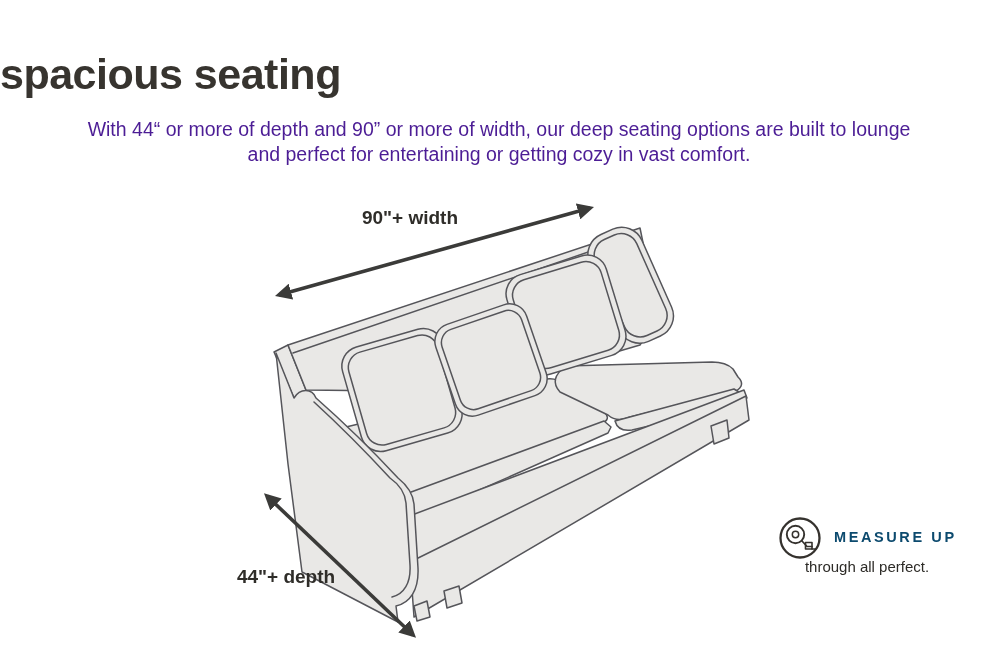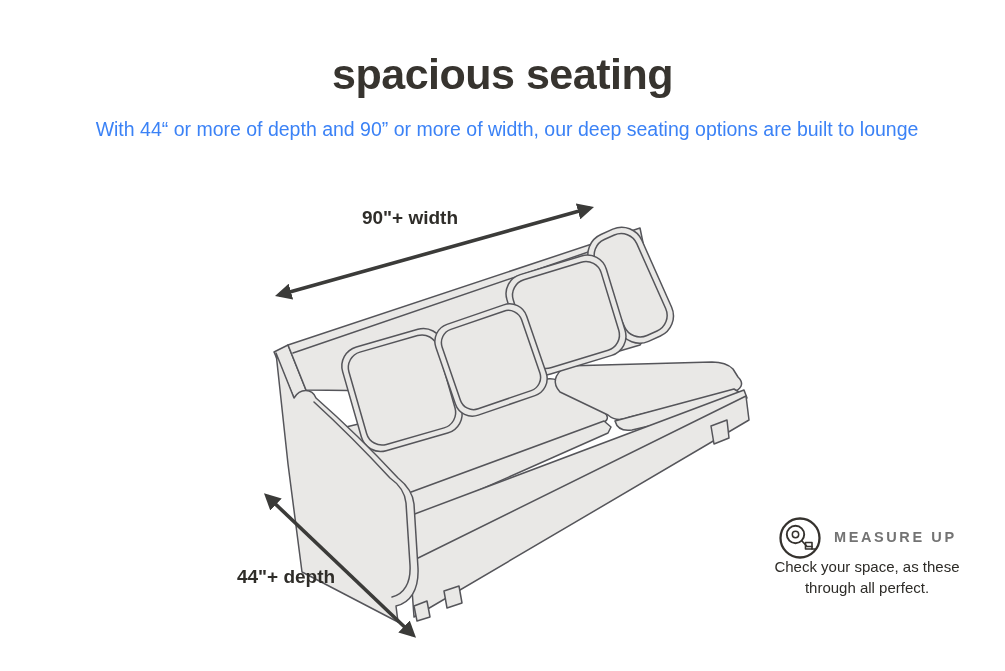--- a/index.html
+++ b/index.html
@@ -5,58 +5,59 @@
   html,body{margin:0;padding:0;background:#ffffff;}
   body{
     width:1005px;height:671px;position:relative;overflow:hidden;
     font-family:"Liberation Sans","DejaVu Sans",sans-serif;
     color:#34312c;
   }
   .canvas{position:absolute;inset:0;background:#ffffff;}
 
   .page-title{
     position:absolute;left:0;top:50px;width:1005px;
-    text-align:center;font-size:43px;font-weight:bold;
+    text-align:left;font-size:43px;font-weight:bold;
     color:#37342f;letter-spacing:-0.5px;
   }
   .intro{
-    position:absolute;left:8px;top:117px;width:998px;
-    text-align:center;font-size:19.5px;line-height:25px;color:#3b82f6;
+    position:absolute;left:0;top:117px;width:998px;
+    text-align:center;font-size:19.5px;line-height:25px;color:#4c1d95;
   }
 
   .sofa-svg{position:absolute;left:0;top:0;}
 
   .dim-label{
     position:absolute;font-size:19px;font-weight:bold;color:#2f2d29;
     text-align:center;white-space:nowrap;
   }
   .dim-label.width{left:330px;top:207px;width:160px;}
   .dim-label.depth{left:216px;top:566px;width:140px;}
 
   .measure-up{position:absolute;left:748px;top:514px;width:238px;}
   .mu-head{position:relative;height:46px;}
   .mu-icon{position:absolute;left:30px;top:1px;}
   .mu-title{
     position:absolute;left:86px;top:15px;
-    font-size:14.5px;font-weight:bold;letter-spacing:2.6px;color:#737373;
+    font-size:14.5px;font-weight:bold;letter-spacing:2.6px;color:#0c4a6e;
     white-space:nowrap;
   }
   .mu-note{
     margin-top:-3px;text-align:center;font-size:15px;line-height:20.5px;color:#2d2b27;
   }
 </style>
 </head>
 <body>
 
 <div class="canvas">
 
   <div class="page-title">spacious seating</div>
 
   <div class="intro">
     <div>With 44“ or more of depth and 90” or more of width, our deep seating options are built to lounge</div>
+    <div>and perfect for entertaining or getting cozy in vast comfort.</div>
   </div>
 
   <svg class="sofa-svg" width="1005" height="671" viewBox="0 0 1005 671">
     <defs>
       <marker id="ah" viewBox="0 0 10 10" refX="7.5" refY="5" markerWidth="4.6" markerHeight="4.6" orient="auto-start-reverse">
         <path d="M0,0 L10,5 L0,10 Z" fill="#3b3b39"></path>
       </marker>
     </defs>
 
     <g stroke="#55555a" stroke-width="1.5" fill="#e9e8e6" stroke-linejoin="round" stroke-linecap="round">
@@ -124,18 +125,17 @@
           <circle cx="17.5" cy="19.5" r="8.7" stroke-width="1.9"></circle>
           <circle cx="17.5" cy="19.5" r="3.2" stroke-width="1.5"></circle>
           <path d="M 24,26 L 29,31.5 L 34,31.5" stroke-width="1.7"></path>
           <rect x="27.5" y="27.5" width="6.5" height="6.5" stroke-width="1.6"></rect>
           <path d="M 34,34 L 37.5,34" stroke-width="1.6"></path>
         </g>
       </svg>
       <div class="mu-title">MEASURE UP</div>
     </div>
     <div class="mu-note">
-      <div>Check your space, as these</div>
       <div>through all perfect.</div>
     </div>
   </div>
 
 </div>
 
 </body></html>

